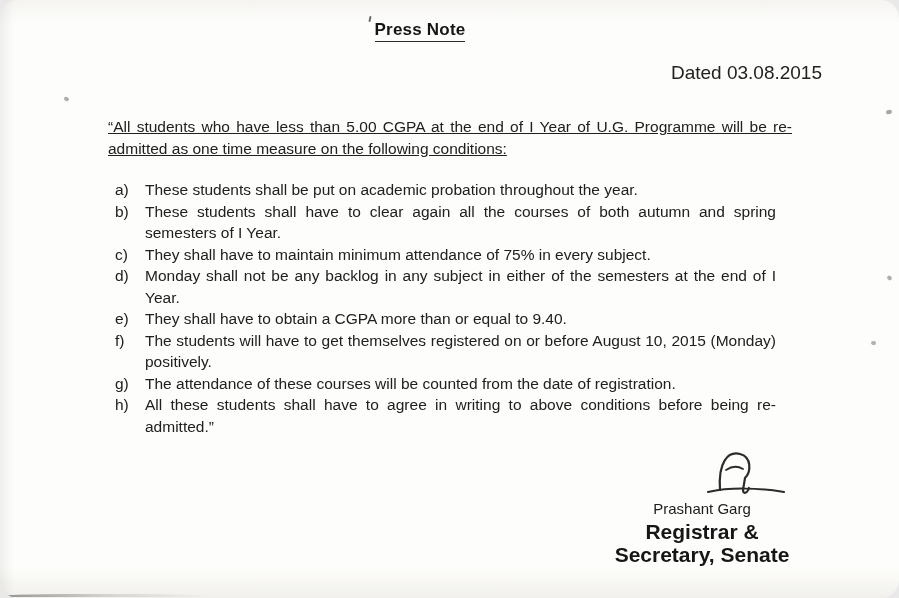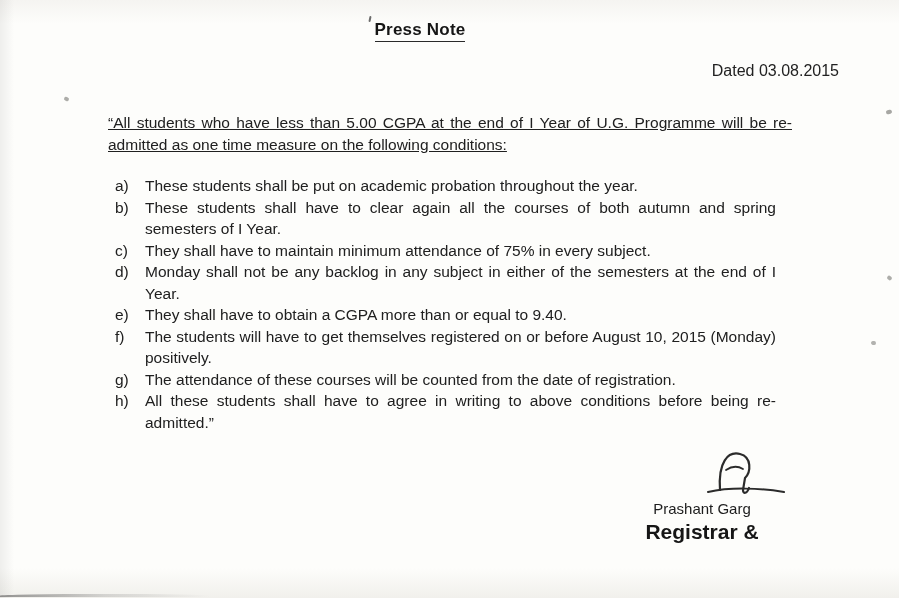--- a/index.html
+++ b/index.html
@@ -9,20 +9,21 @@
   }
   .page {
     position: relative;
     width: 899px;
     height: 598px;
     margin: 0 auto;
     overflow: hidden;
     color: #1e1e1e;
     background:
       linear-gradient(180deg, #f5f4f1 0%, #fdfdfb 4%, #fdfdfb 95%, #f1f0ec 100%);
+    border-radius: 18px;
   }
   
   .page::before {
     content: "";
     position: absolute;
     left: 0; top: 0; bottom: 0;
     width: 14px;
     background: linear-gradient(90deg, rgba(0,0,0,0.06), rgba(0,0,0,0));
     pointer-events: none;
   }
@@ -35,23 +36,23 @@
     display: inline-block;
     font-size: 17px;
     font-weight: 700;
     letter-spacing: 0.2px;
     color: #161616;
     border-bottom: 1.6px solid #2a2a2a;
     padding-bottom: 1px;
   }
   .date-row {
     margin-top: 20px;
-    padding-right: 60px;
+    padding-right: 77px;
     text-align: right;
-    font-size: 16px;
+    font-size: 19px;
     color: #222;
   }
   .body-copy {
     padding: 0 107px 0 108px;
   }
   .intro {
     margin-top: 32px;
     font-size: 15.5px;
     line-height: 21.5px;
     text-align: justify;
@@ -177,20 +178,21 @@
   </div>
 
   <div class="signature">
     <svg class="signature-mark" width="88" height="50" viewBox="0 0 88 50" aria-hidden="true">
       <path d="M18 44 C 16 16, 26 5, 38 8 C 50 11, 49 26, 43 32 L 41 44 C 41 48, 45 48, 47 42" fill="none" stroke="#2b2b2b" stroke-width="2.2" stroke-linecap="round"></path>
       <path d="M6 46 C 28 41, 58 42, 82 46" fill="none" stroke="#2b2b2b" stroke-width="2" stroke-linecap="round"></path>
       <path d="M24 24 C 30 20, 36 20, 41 23" fill="none" stroke="#2b2b2b" stroke-width="1.8" stroke-linecap="round"></path>
     </svg>
     <div class="sig-name">Prashant Garg</div>
     <div class="sig-line">Registrar &amp;</div>
+    <div class="sig-line">Secretary, Senate</div>
   </div>
 
   <span class="speck s1"></span>
   <span class="speck s2"></span>
   <span class="speck s3"></span>
   <span class="speck s4"></span>
   <span class="speck s5"></span>
   <div class="scan-edge-bottom"></div>
 
 </div>

